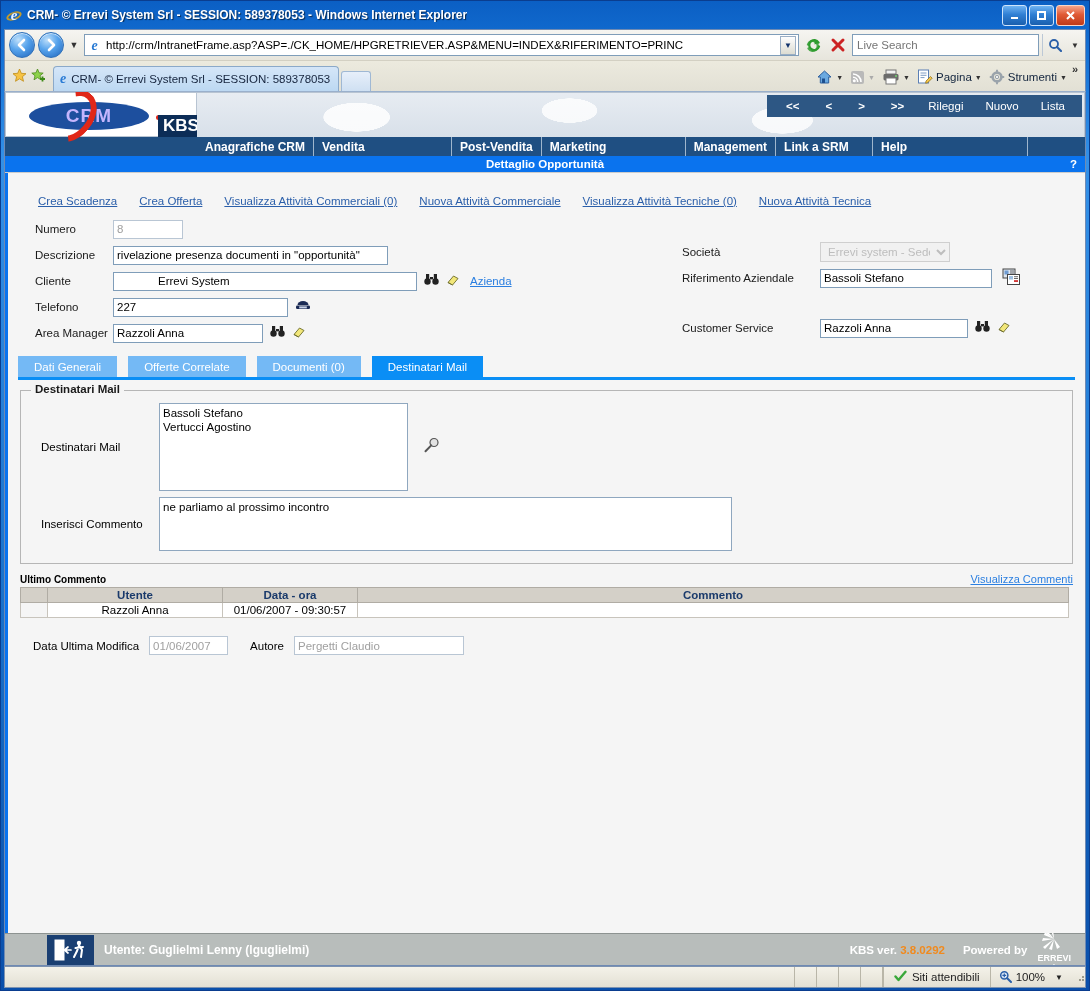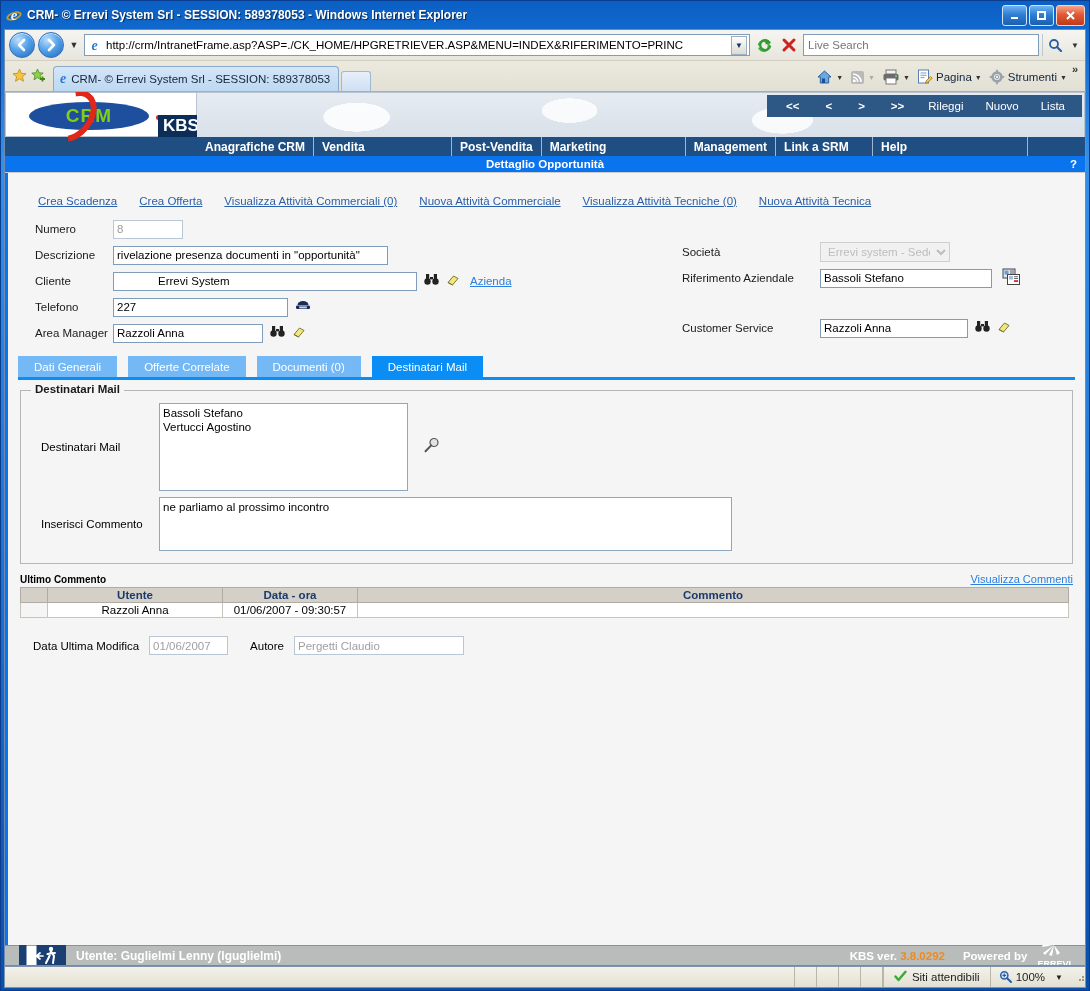--- a/index.html
+++ b/index.html
@@ -80,21 +80,21 @@
   .addr-fav { width:15px; height:15px; position:relative; flex:0 0 auto;}
   .addr-fav .e {
     position:absolute; inset:0; color:#2a7bd4; font-family:"Liberation Serif",serif;
     font-style:italic; font-weight:bold; font-size:14px; line-height:15px; text-align:center;
   }
   .addr-url { flex:1 1 auto; font-size:11.5px; color:#000; white-space:nowrap; overflow:hidden; }
   .addr-chev { width:16px; height:19px; background:linear-gradient(to bottom,#fdfdfd,#dcdcd2);
     border:1px solid #9aaec4; display:flex; align-items:center; justify-content:center; font-size:8px; color:#11326b;}
   .iconbtn { width:22px; height:22px; display:flex; align-items:center; justify-content:center; }
   .searchbox {
-    width:236px; height:22px; background:#fff; border:1px solid #7f9db9;
+    width:187px; height:22px; background:#fff; border:1px solid #7f9db9;
     display:flex; align-items:center; padding:0 2px;
   }
   .searchbox input {
     border:0; outline:0; width:100%; font-size:11.5px; color:#aaa;
     font-family:"Liberation Sans",sans-serif; background:transparent;
   }
   .search-go { width:24px; height:22px; border-left:1px solid #bcc8d6;
     display:flex; align-items:center; justify-content:center; color:#2a5fa8; }
   .search-drop{width:12px;text-align:center;font-size:8px;color:#333}
 
@@ -136,21 +136,21 @@
   .apphead { height:45px; display:flex; background:#fff; position:relative; }
   .logo-cell {
     width:192px; height:45px; border:1px solid #b8c4d2; background:#fff;
     position:relative; flex:0 0 auto;
   }
   .crm-ellipse {
     position:absolute; left:23px; top:9px; width:120px; height:28px;
     background:#1d4f9e; border-radius:50%;
     display:flex; align-items:center; justify-content:center;
   }
-  .crm-ellipse span { color:#84cc16; font-weight:bold; font-size:19px; letter-spacing:1px;
+  .crm-ellipse span { color:#c4b5fd; font-weight:bold; font-size:19px; letter-spacing:1px;
     font-family:"Liberation Sans",sans-serif; }
   .crm-swoosh {
     position:absolute; left:37px; top:2px; width:58px; height:42px;
     border:6px solid #e02718; border-radius:50%;
     border-right-color:transparent; border-bottom-color:transparent;
     transform:rotate(130deg);
   }
   .crm-dot { position:absolute; left:150px; top:22px; width:5px; height:5px;
     border-radius:50%; background:#e02718; }
   .kbs-badge {
@@ -259,22 +259,23 @@
     height:15px; padding:0 13px;
   }
   table.ct td { border:1px solid #c8c4bc; height:15px; padding:0 4px; background:#fff; text-align:center; }
   table.ct td.blank { background:#f5f5f5; }
 
   .lastmod { display:flex; align-items:center; margin:18px 0 0 25px; font-size:11.5px; gap:10px; }
   .lastmod .lab { }
 
   
   .appfoot {
-    height:20px; background:#b8bdbb; display:flex; align-items:center; flex:0 0 auto;
+    height:32px; background:#b8bdbb; display:flex; align-items:center; flex:0 0 auto;
     border-top:1px solid #8d9391;
+    padding-left:28px;
   }
   .exit-ico {
     width:47px; height:30px; background:#1a3f72; margin-left:14px;
     display:flex; align-items:center; justify-content:center; flex:0 0 auto;
   }
   .foot-user { color:#fff; font-weight:bold; font-size:12px; margin-left:10px; }
   .foot-sp { flex:1 1 auto; }
   .foot-ver { color:#fff; font-weight:bold; font-size:11.5px; }
   .foot-ver .num { color:#f08a1e; }
   .foot-pb { color:#fff; font-weight:bold; font-size:11.5px; margin-left:18px; }

